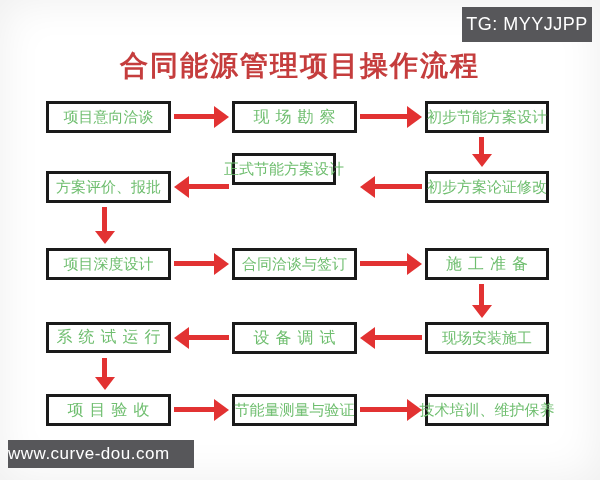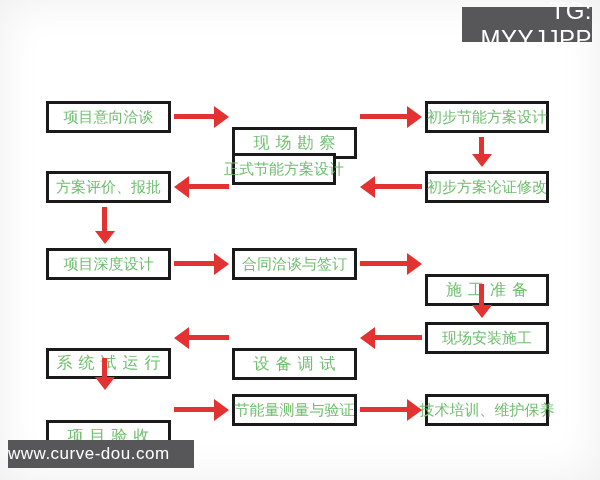--- a/index.html
+++ b/index.html
@@ -15,21 +15,21 @@
   }
   .badge {
     position: absolute;
     top: 7px;
     right: 8px;
     width: 130px;
     height: 35px;
     background: var(--chrome, #57575a);
     color: #ffffff;
     font-family: "Liberation Sans", sans-serif;
-    font-size: 24px;
+    font-size: 18px;
     display: flex;
     align-items: center;
     justify-content: center;
     letter-spacing: 0.5px;
     text-align: right;
   }
   .title {
     position: absolute;
     top: 47px;
     left: 0;
@@ -46,21 +46,21 @@
     background: #ffffff;
     border: 3px solid var(--box-border, #1a1a1a);
     display: flex;
     align-items: center;
     justify-content: center;
     font-size: 15px;
     font-weight: normal;
     color: var(--box-green, #6fbe6f);
     white-space: nowrap;
   }
-  .flow-box.spread { letter-spacing: 6px; text-indent: 6px; font-size: 16px; margin-top: 26px; }
+  .flow-box.spread { letter-spacing: 6px; text-indent: 6px; font-size: 16px; }
   .h-arrow { position: absolute; height: 22px; }
   .h-arrow .shaft {
     position: absolute;
     top: 8px;
     height: 5px;
     background: var(--arrow-red, #e23232);
   }
   .h-arrow.right .shaft { left: 0; right: 13px; }
   .h-arrow.left  .shaft { right: 0; left: 13px; }
   .h-arrow .head { position: absolute; width: 0; height: 0; top: 0; }
@@ -112,20 +112,21 @@
   }
 </style>
 </head>
 <body>
 
 <div class="canvas" style="--title-red: #c53d3d; --arrow-red: #e23232; --box-green: #6fbe6f; --box-border: #1a1a1a; --chrome: #57575a;">
   <div class="badge">
     <span>TG: MYYJJPP</span>
   </div>
 
+  <div class="title">合同能源管理项目操作流程</div>
 
   <div id="flow-layer">
       <div class="flow-box" style="left: 46px; top: 101px; width: 125px; height: 32px;">
         <span>项目意向洽谈</span>
       </div>
       <div class="flow-box spread" style="left: 232px; top: 101px; width: 125px; height: 32px;">
         <span>现场勘察</span>
       </div>
       <div class="flow-box" style="left: 425px; top: 101px; width: 124px; height: 32px;">
         <span>初步节能方案设计</span>

